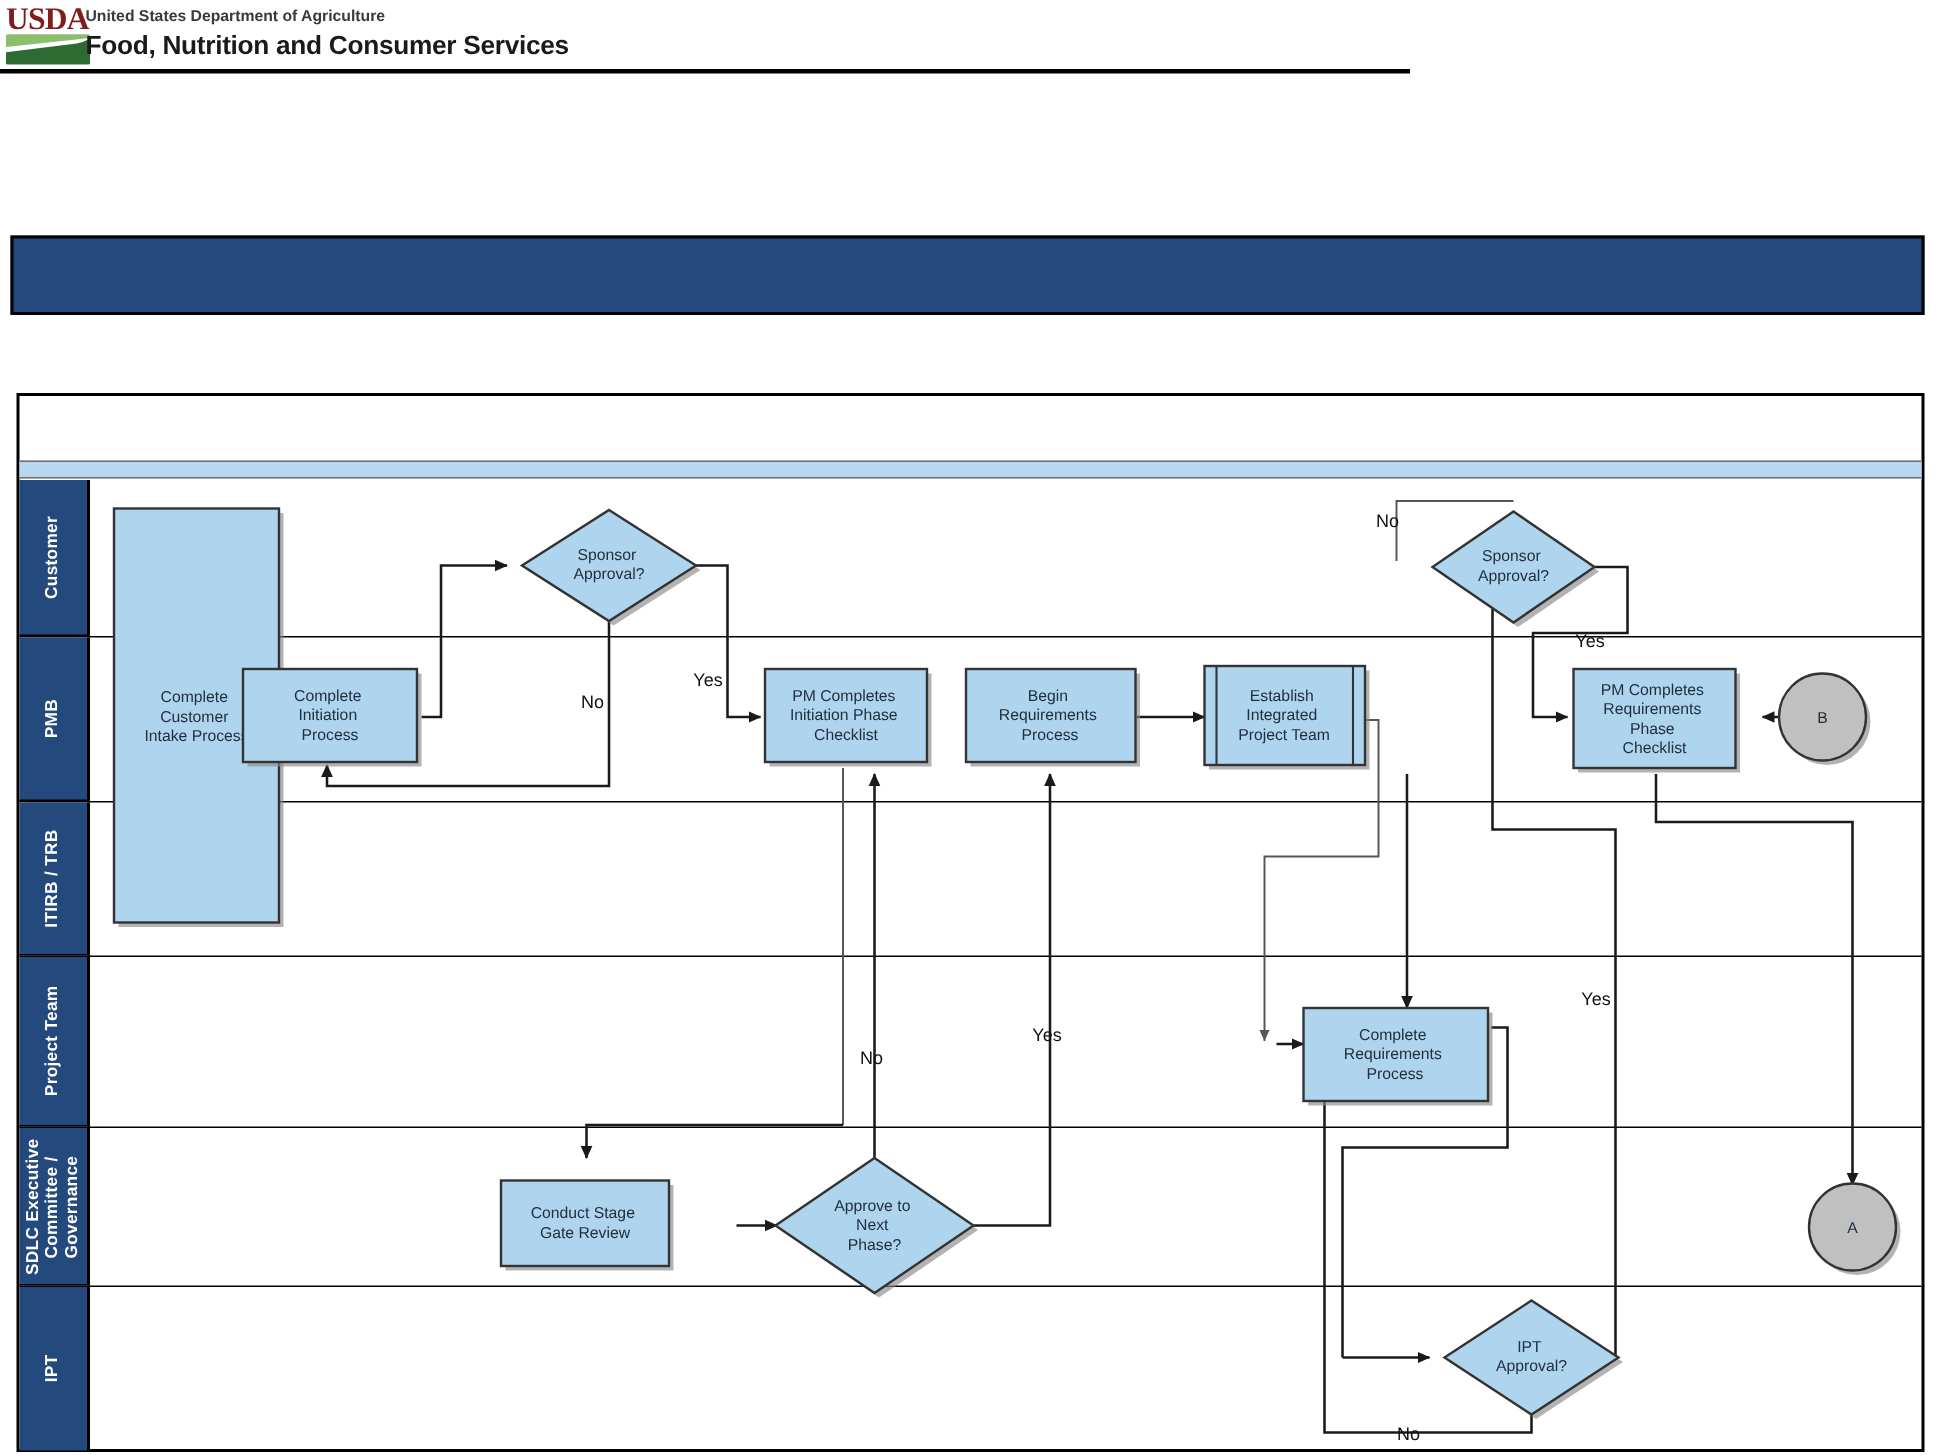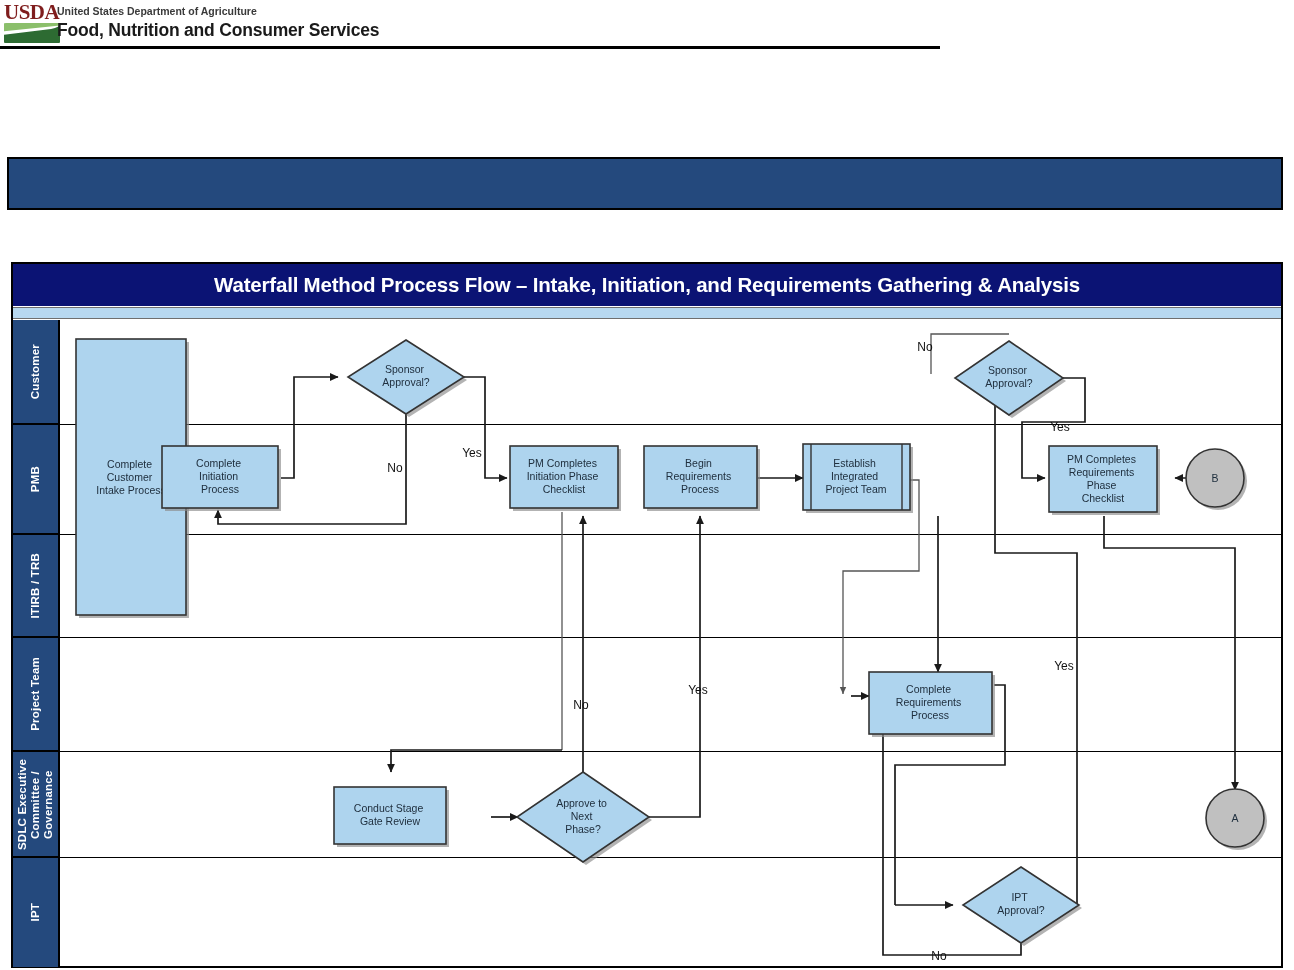--- a/index.html
+++ b/index.html
@@ -57,21 +57,20 @@
     </div>
     <div class="agency-line1">United States Department of Agriculture</div>
     <div class="agency-line2">Food, Nutrition and Consumer Services</div>
     <div class="header-rule"></div>
   </div>
 
   <div class="banner"></div>
 
   <div class="diagram">
 
-    <div class="diagram-title">Waterfall Method Process Flow – Intake, Initiation, and Requirements Gathering &amp; Analysis</div>
     <div class="title-strip"></div>
 
     <div class="lanes">
       <div class="lane" style="height:105px">
         <div class="lane-label">
           <span>Customer</span>
         </div>
         <div class="lane-body"></div>
       </div>
       <div class="lane" style="height:110px">

